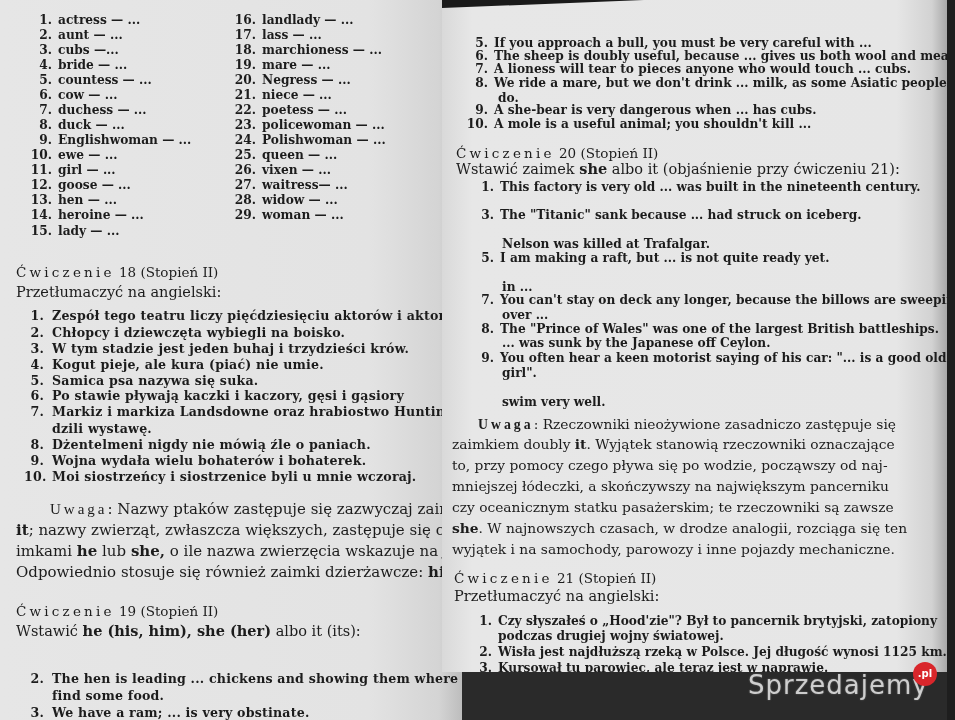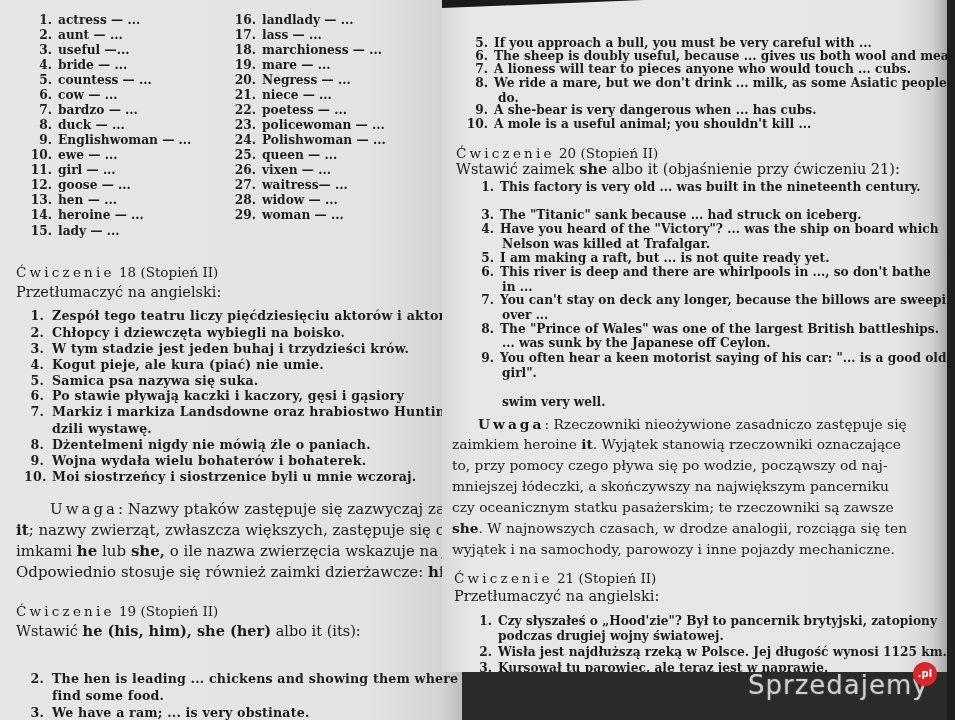--- a/index.html
+++ b/index.html
@@ -32,42 +32,42 @@
   .body-txt b { font-weight:bold; }
   .head { position:absolute; white-space:nowrap; font-size:13.5px; }
   .head .sp { letter-spacing:3.2px; }
   .sub { position:absolute; white-space:nowrap; font-size:14.5px; }
   .sub b { font-weight:bold; }
   .plln { position:absolute; white-space:nowrap; font-size:12.6px; font-weight:bold; line-height:14px; letter-spacing:0.2px; }
   .plln .n { display:inline-block; text-align:right; width:20px; margin-right:8px; font-weight:bold; }
   .cont { position:absolute; white-space:nowrap; font-size:12.2px; font-weight:bold; }
   .uwaga-r { position:absolute; white-space:nowrap; font-size:13.8px; line-height:20px; }
   .uwaga-r b { font-weight:bold; }
-  .sp-u { letter-spacing:3px; }
+  .sp-u { letter-spacing:3px;font-family:Liberation Serif, serif; }
 
   .wm { position:absolute; left:748px; top:670px; font-family:"DejaVu Sans", sans-serif;
         font-size:26px; font-weight:normal; color:rgba(255,255,255,.7); letter-spacing:1px;
         text-shadow:0 0 2px rgba(150,150,150,.6); }
   .wm-badge { position:absolute; left:913px; top:662px; width:24px; height:24px; border-radius:50%;
         background:#d9262b; color:#fff; font-family:"DejaVu Sans", sans-serif; font-size:10px;
         font-weight:bold; text-align:center; line-height:24px; }
 </style>
 </head>
 <body>
 
 <div class="page page-left">
 
   <div>
     <div class="ln" style="left:30px;top:13px"><span class="n">1.</span><span>actress — ...</span></div>
     <div class="ln" style="left:30px;top:28px"><span class="n">2.</span><span>aunt — ...</span></div>
-    <div class="ln" style="left:30px;top:43px"><span class="n">3.</span><span>useful —...</span></div>
+    <div class="ln" style="left:30px;top:43px"><span class="n">3.</span><span>cubs —...</span></div>
     <div class="ln" style="left:30px;top:58px"><span class="n">4.</span><span>bride — ...</span></div>
     <div class="ln" style="left:30px;top:73px"><span class="n">5.</span><span>countess — ...</span></div>
     <div class="ln" style="left:30px;top:88px"><span class="n">6.</span><span>cow — ...</span></div>
-    <div class="ln" style="left:30px;top:103px"><span class="n">7.</span><span>bardzo — ...</span></div>
+    <div class="ln" style="left:30px;top:103px"><span class="n">7.</span><span>duchess — ...</span></div>
     <div class="ln" style="left:30px;top:118px"><span class="n">8.</span><span>duck — ...</span></div>
     <div class="ln" style="left:30px;top:133px"><span class="n">9.</span><span>Englishwoman — ...</span></div>
     <div class="ln" style="left:30px;top:148px"><span class="n">10.</span><span>ewe — ...</span></div>
     <div class="ln" style="left:30px;top:163px"><span class="n">11.</span><span>girl — ...</span></div>
     <div class="ln" style="left:30px;top:178px"><span class="n">12.</span><span>goose — ...</span></div>
     <div class="ln" style="left:30px;top:193px"><span class="n">13.</span><span>hen — ...</span></div>
     <div class="ln" style="left:30px;top:208px"><span class="n">14.</span><span>heroine — ...</span></div>
     <div class="ln" style="left:30px;top:224px"><span class="n">15.</span><span>lady — ...</span></div>
   </div>
 
@@ -128,36 +128,34 @@
   <div class="ln" style="left:24px;top:76px"><span class="n">8.</span><span>We ride a mare, but we don't drink ... milk, as some Asiatic peoples</span></div>
   <div class="cont" style="left:56px;top:91px">do.</div>
   <div class="ln" style="left:24px;top:103px"><span class="n">9.</span><span>A she-bear is very dangerous when ... has cubs.</span></div>
   <div class="ln" style="left:24px;top:117px"><span class="n">10.</span><span>A mole is a useful animal; you shouldn't kill ...</span></div>
 
   <div class="head" style="left:14px;top:145px"><span class="sp">Ćwiczenie</span><span> 20 (Stopień II)</span></div>
   <div class="sub" style="left:14px;top:160px"><span>Wstawić zaimek </span><b>she</b><span> albo it (objaśnienie przy ćwiczeniu 21):</span></div>
 
   <div class="ln" style="left:30px;top:180px"><span class="n">1.</span><span>This factory is very old ... was built in the nineteenth century.</span></div>
   <div class="ln" style="left:30px;top:208px"><span class="n">3.</span><span>The "Titanic" sank because ... had struck on iceberg.</span></div>
-  <div class="ln" style="left:30px;top:222px"><span class="n">4.</span><span>Have you heard of the "Victory"? ... was the ship on board which</span></div>
   <div class="cont" style="left:60px;top:237px">Nelson was killed at Trafalgar.</div>
   <div class="ln" style="left:30px;top:251px"><span class="n">5.</span><span>I am making a raft, but ... is not quite ready yet.</span></div>
-  <div class="ln" style="left:30px;top:265px"><span class="n">6.</span><span>This river is deep and there are whirlpools in ..., so don't bathe</span></div>
   <div class="cont" style="left:60px;top:280px">in ...</div>
   <div class="ln" style="left:30px;top:293px"><span class="n">7.</span><span>You can't stay on deck any longer, because the billows are sweeping</span></div>
   <div class="cont" style="left:60px;top:308px">over ...</div>
   <div class="ln" style="left:30px;top:322px"><span class="n">8.</span><span>The "Prince of Wales" was one of the largest British battleships.</span></div>
   <div class="cont" style="left:60px;top:336px">... was sunk by the Japanese off Ceylon.</div>
   <div class="ln" style="left:30px;top:351px"><span class="n">9.</span><span>You often hear a keen motorist saying of his car: "... is a good old</span></div>
   <div class="cont" style="left:60px;top:366px">girl".</div>
   <div class="cont" style="left:60px;top:395px">swim very well.</div>
 
   <div>
     <div class="uwaga-r" style="left:36px;top:414px"><span class="sp-u" style="font-weight:bold">Uwaga</span><span>: Rzeczowniki nieożywione zasadniczo zastępuje się</span></div>
-    <div class="uwaga-r" style="left:10px;top:434px"><span>zaimkiem heroine </span><b>it</b><span>. Wyjątek stanowią rzeczowniki oznaczające</span></div>
+    <div class="uwaga-r" style="left:10px;top:434px"><span>zaimkiem doubly </span><b>it</b><span>. Wyjątek stanowią rzeczowniki oznaczające</span></div>
     <div class="uwaga-r" style="left:10px;top:455px">to, przy pomocy czego pływa się po wodzie, począwszy od naj-</div>
     <div class="uwaga-r" style="left:10px;top:476px">mniejszej łódeczki, a skończywszy na największym pancerniku</div>
     <div class="uwaga-r" style="left:10px;top:497px">czy oceanicznym statku pasażerskim; te rzeczowniki są zawsze</div>
     <div class="uwaga-r" style="left:10px;top:518px"><b>she</b><span>. W najnowszych czasach, w drodze analogii, rozciąga się ten</span></div>
     <div class="uwaga-r" style="left:10px;top:539px">wyjątek i na samochody, parowozy i inne pojazdy mechaniczne.</div>
   </div>
 
   <div class="head" style="left:12px;top:570px"><span class="sp">Ćwiczenie</span><span> 21 (Stopień II)</span></div>
   <div class="sub" style="left:12px;top:588px">Przetłumaczyć na angielski:</div>
 

